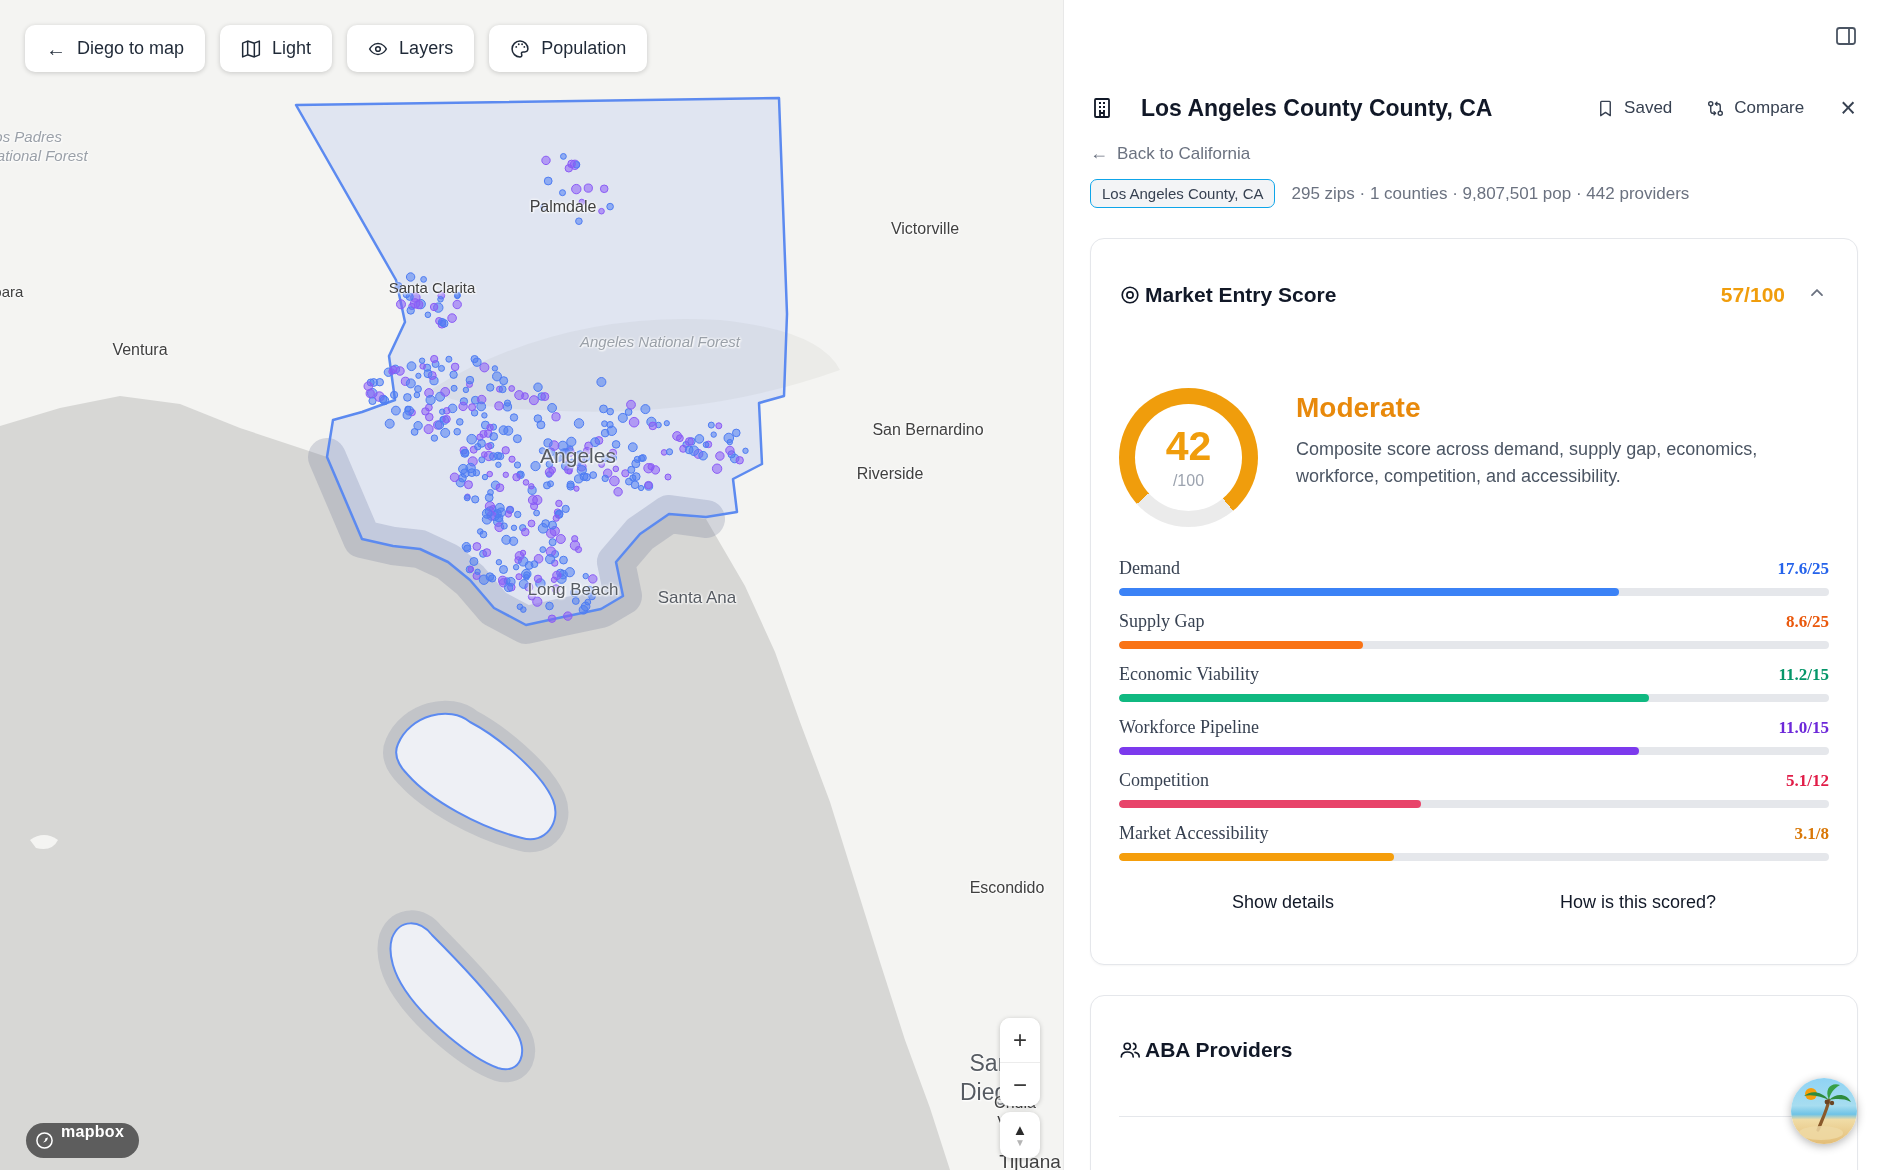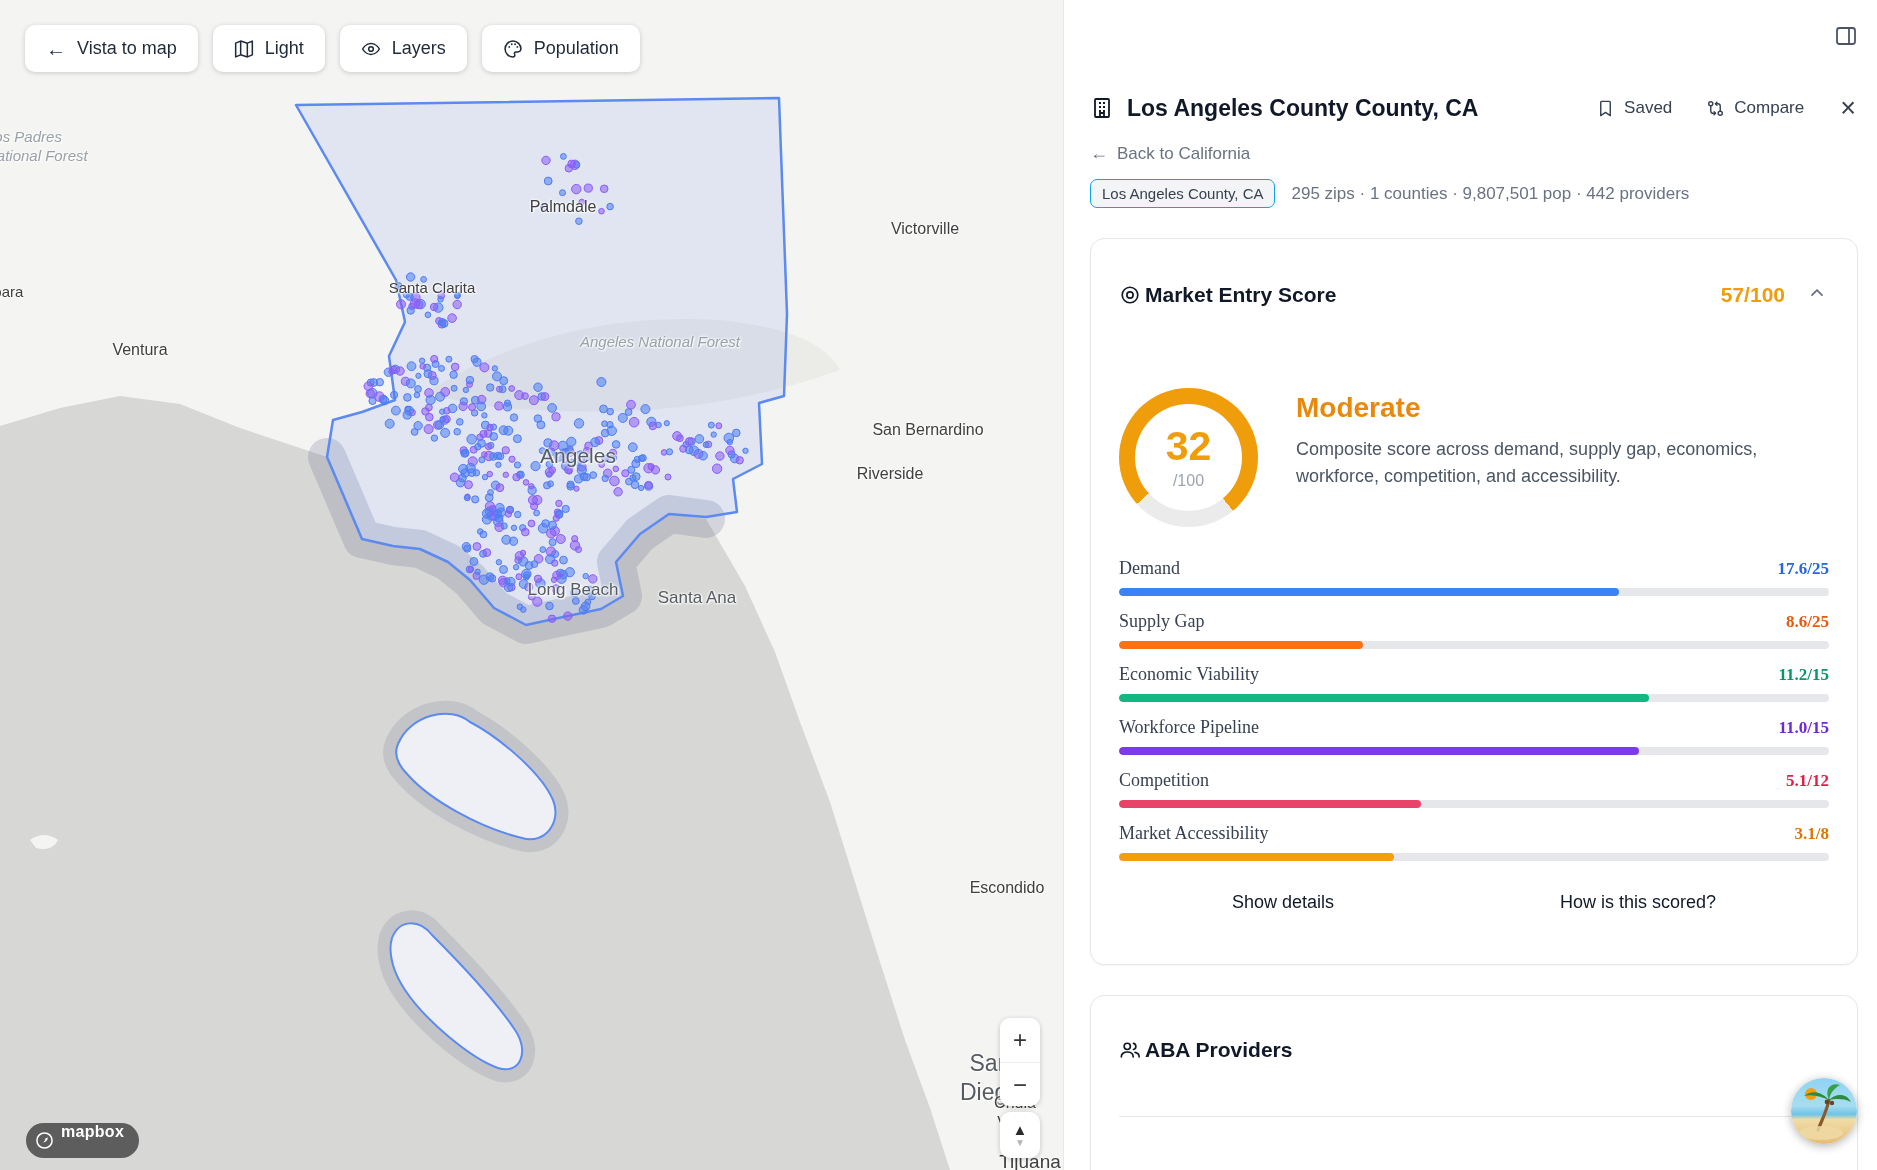--- a/index.html
+++ b/index.html
@@ -57,21 +57,21 @@
   }
 
   
   .panel {
     position:absolute; left:1063px; top:0; width:814px; height:1170px; background:#fff;
     border-left:1px solid #e8e8e8; padding:0 19px 0 26px; overflow:hidden;
   }
   .collapse-btn { position:absolute; top:20px; right:15px; background:none; border:none; cursor:pointer; padding:4px; }
 
   .panel-header { display:flex; align-items:center; margin-top:92px; height:32px; }
-  .panel-title { font-size:23px; font-weight:700; color:#111827; margin:0 0 0 13px; white-space:nowrap; }
+  .panel-title { font-size:23px; font-weight:700; color:#111827; margin:0 0 0 27px; white-space:nowrap; }
   .header-actions { margin-left:auto; display:flex; align-items:center; gap:34px; }
   .action-btn {
     display:flex; gap:9px; align-items:center; font-size:17px; color:#374151;
     background:none; border:none; font-family:inherit; cursor:pointer; padding:0;
   }
   .close-btn { font-size:27px; color:#374151; background:none; border:none; cursor:pointer; line-height:1; padding:0 2px; }
 
   .back-link {
     display:inline-flex; gap:9px; align-items:center; color:#6b7280; font-size:17px;
     margin-top:19px; cursor:pointer; background:none; border:none; font-family:inherit; padding:0;
@@ -584,21 +584,21 @@
       <div class="map-label city ctr" style="left: 697px; top: 598px; font-size: 17px;">Santa Ana</div>
       <div class="map-label ctr" style="left: 1007px; top: 888px; font-size: 16px;">Escondido</div>
       <div class="map-label city ctr" style="left: 990px; top: 1078px; font-size: 23px;">San Diego</div>
       <div class="map-label ctr" style="left: 1015px; top: 1113px; font-size: 16px;">Chula Vista</div>
       <div class="map-label ctr" style="left: 1030px; top: 1162px; font-size: 19px;">Tijuana</div>
     </div>
 
   <div class="map-toolbar">
     <button class="tool-btn">
       <span class="glyph icon">←</span>
-      <span>Vista to map</span>
+      <span>Diego to map</span>
     </button>
     <button class="tool-btn">
       <span class="icon">
         <svg width="20" height="20" viewBox="0 0 24 24" fill="none" stroke="#1f2937" stroke-width="1.8" stroke-linejoin="round">
             <path d="M2 5l6-2.5 8 2.5 6-2.5v16.5l-6 2.5-8-2.5-6 2.5z"></path>
             <path d="M8 2.5v16.5M16 5v16.5"></path>
           </svg>
       </span>
       <span>Light</span>
     </button>
@@ -711,21 +711,21 @@
       <button class="chev-btn">
         <svg width="20" height="20" viewBox="0 0 24 24" fill="none" stroke="#6b7280" stroke-width="2.2" stroke-linecap="round" stroke-linejoin="round">
             <path d="M6 14.5l6-6 6 6"></path>
           </svg>
       </button>
     </div>
 
     <div class="score-body">
       <div class="gauge" id="gauge" style="background: conic-gradient(from 228deg, rgb(240, 157, 12) 0deg, rgb(240, 157, 12) 272deg, rgb(235, 235, 235) 272deg, rgb(235, 235, 235) 360deg);">
         <div class="gauge-text">
-          <div class="gauge-num" id="gauge-num" style="color: rgb(240, 157, 12);">32</div>
+          <div class="gauge-num" id="gauge-num" style="color: rgb(240, 157, 12);">42</div>
           <div class="gauge-den">/100</div>
         </div>
       </div>
       <div class="score-text">
         <div class="rating" id="rating" style="color: rgb(232, 137, 11);">Moderate</div>
         <p class="desc">Composite score across demand, supply gap, economics, workforce, competition, and accessibility.</p>
       </div>
     </div>
 
     <div class="metrics" id="metrics">

